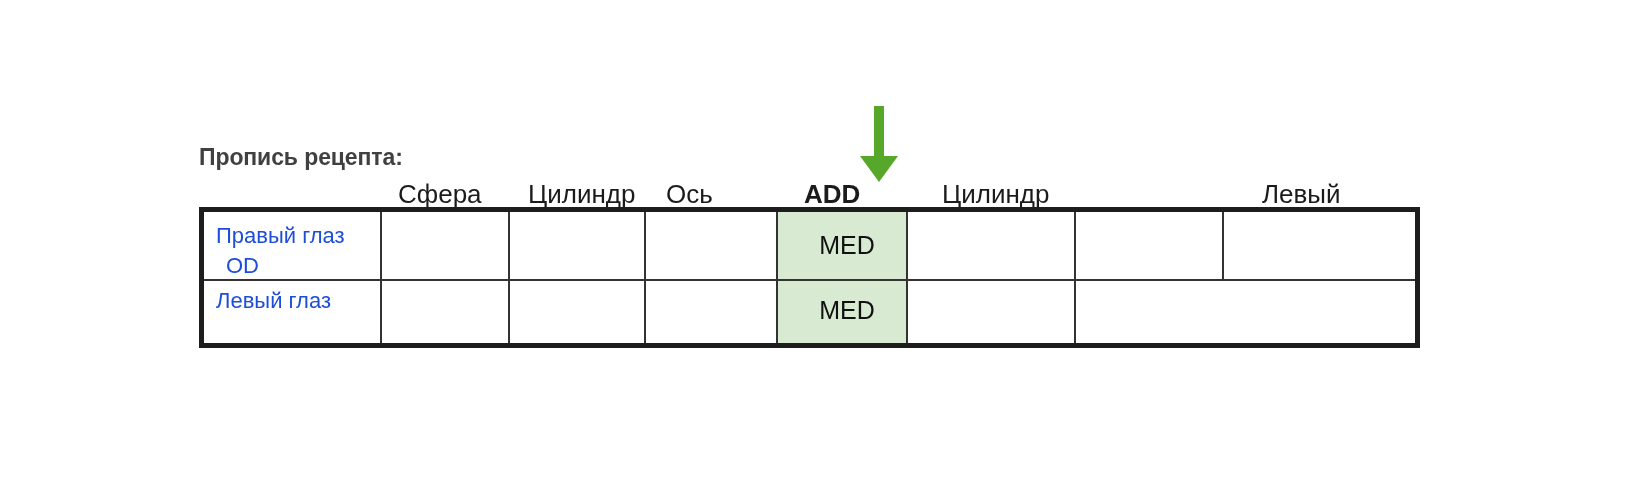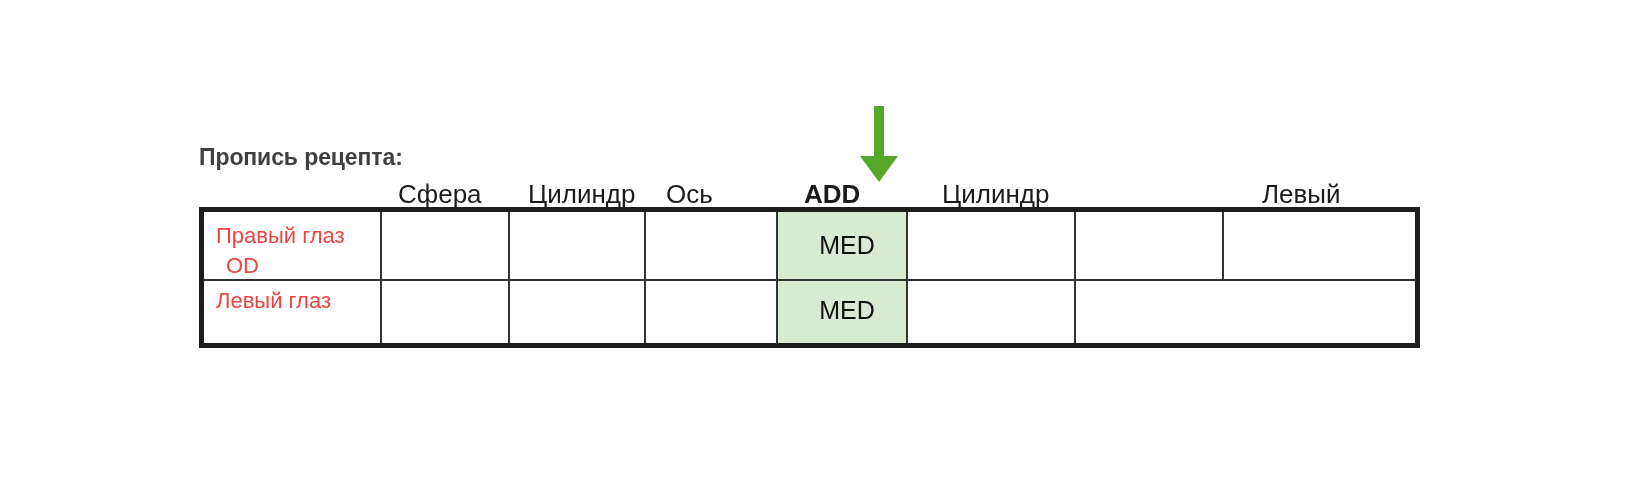--- a/index.html
+++ b/index.html
@@ -112,21 +112,21 @@
     background: #d9ead3;
   }
 
   
   .eye-label {
     position: absolute;
     left: 12px;
     width: 180px;
     font-size: 22px;
     line-height: 30px;
-    color: #ef4444;
+    color: #1d4ed8;
     white-space: nowrap;
   }
   .eye-label .eye-code {
     display: block;
     margin-left: 10px;
   }
 
   
   .med-value {
     position: absolute;

